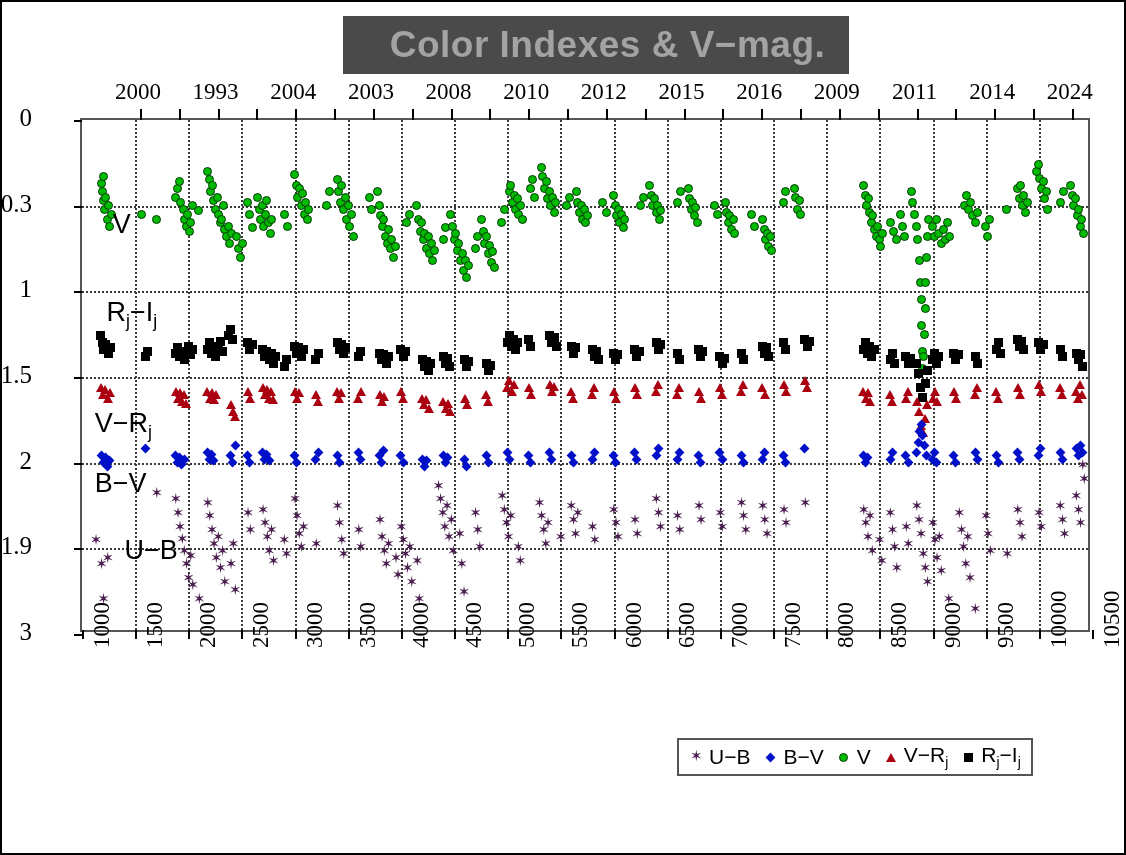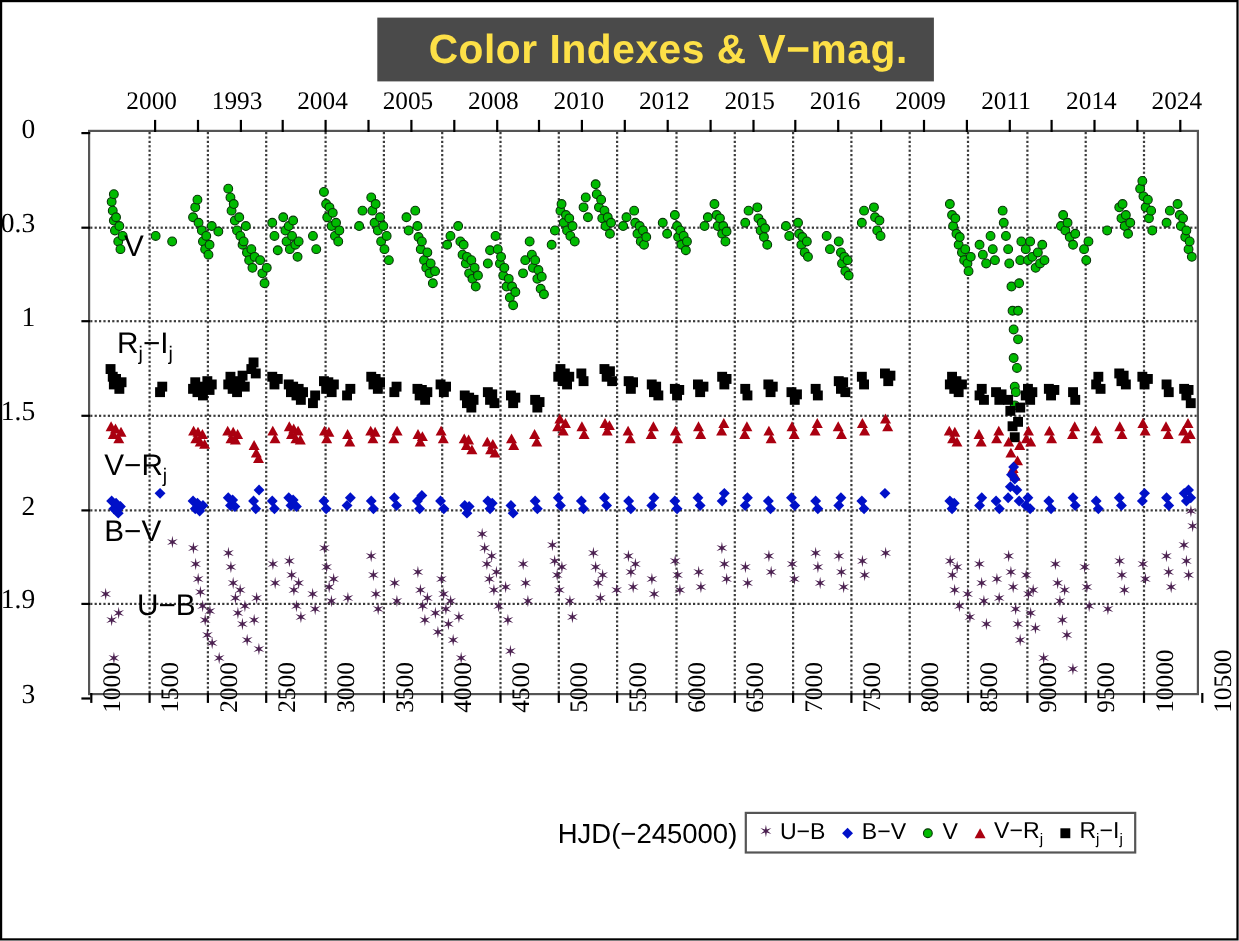--- a/index.html
+++ b/index.html
@@ -28,21 +28,21 @@
     left: 341px;
     top: 14px;
     width: 506px;
     height: 58px;
     background: #4a4a4a;
     display: flex;
     align-items: center;
     justify-content: center;
   }
   #title-text {
-    color: #fde047;
+    color: #a3a3a3;
     font-family: "Liberation Sans", sans-serif;
     font-size: 37px;
     font-weight: bold;
     letter-spacing: 0.5px;
     white-space: nowrap;
     margin-left: 23px;
   }
 
   
   #plot-frame {
@@ -1199,21 +1199,21 @@
         <div class="tick-top" style="left: 912.189px;"></div>
         <div class="tick-top" style="left: 951.021px;"></div>
         <div class="tick-top" style="left: 989.853px;"></div>
       </div>
   </div>
 
   <div id="top-labels">
       <div class="toplabel" style="left: 135.889px; top: 77px;">2000</div>
       <div class="toplabel" style="left: 213.553px; top: 77px;">1993</div>
       <div class="toplabel" style="left: 291.216px; top: 77px;">2004</div>
-      <div class="toplabel" style="left: 368.88px; top: 77px;">2005</div>
+      <div class="toplabel" style="left: 368.88px; top: 77px;">2003</div>
       <div class="toplabel" style="left: 446.544px; top: 77px;">2008</div>
       <div class="toplabel" style="left: 524.207px; top: 77px;">2010</div>
       <div class="toplabel" style="left: 601.871px; top: 77px;">2012</div>
       <div class="toplabel" style="left: 679.535px; top: 77px;">2015</div>
       <div class="toplabel" style="left: 757.198px; top: 77px;">2016</div>
       <div class="toplabel" style="left: 834.862px; top: 77px;">2009</div>
       <div class="toplabel" style="left: 912.526px; top: 77px;">2011</div>
       <div class="toplabel" style="left: 990.189px; top: 77px;">2014</div>
       <div class="toplabel" style="left: 1067.85px; top: 77px;">2024</div>
     </div>
@@ -1242,21 +1242,20 @@
       <div class="botlabel" style="left: 724.895px; top: 646px;">7000</div>
       <div class="botlabel" style="left: 778.053px; top: 646px;">7500</div>
       <div class="botlabel" style="left: 831.211px; top: 646px;">8000</div>
       <div class="botlabel" style="left: 884.368px; top: 646px;">8500</div>
       <div class="botlabel" style="left: 937.526px; top: 646px;">9000</div>
       <div class="botlabel" style="left: 990.684px; top: 646px;">9500</div>
       <div class="botlabel" style="left: 1043.84px; top: 646px;">10000</div>
       <div class="botlabel" style="left: 1097px; top: 646px;">10500</div>
     </div>
 
-  <div id="hjd-label">HJD(−245000)</div>
 
   <div id="legend-box">
       <div class="legend-item">
         <span class="legend-sym">
           <span class="pt m-star" style="color: rgb(75, 32, 80);">✶</span>
         </span>
         <span class="legend-label">U−B</span>
       </div>
       <div class="legend-item">
         <span class="legend-sym">

